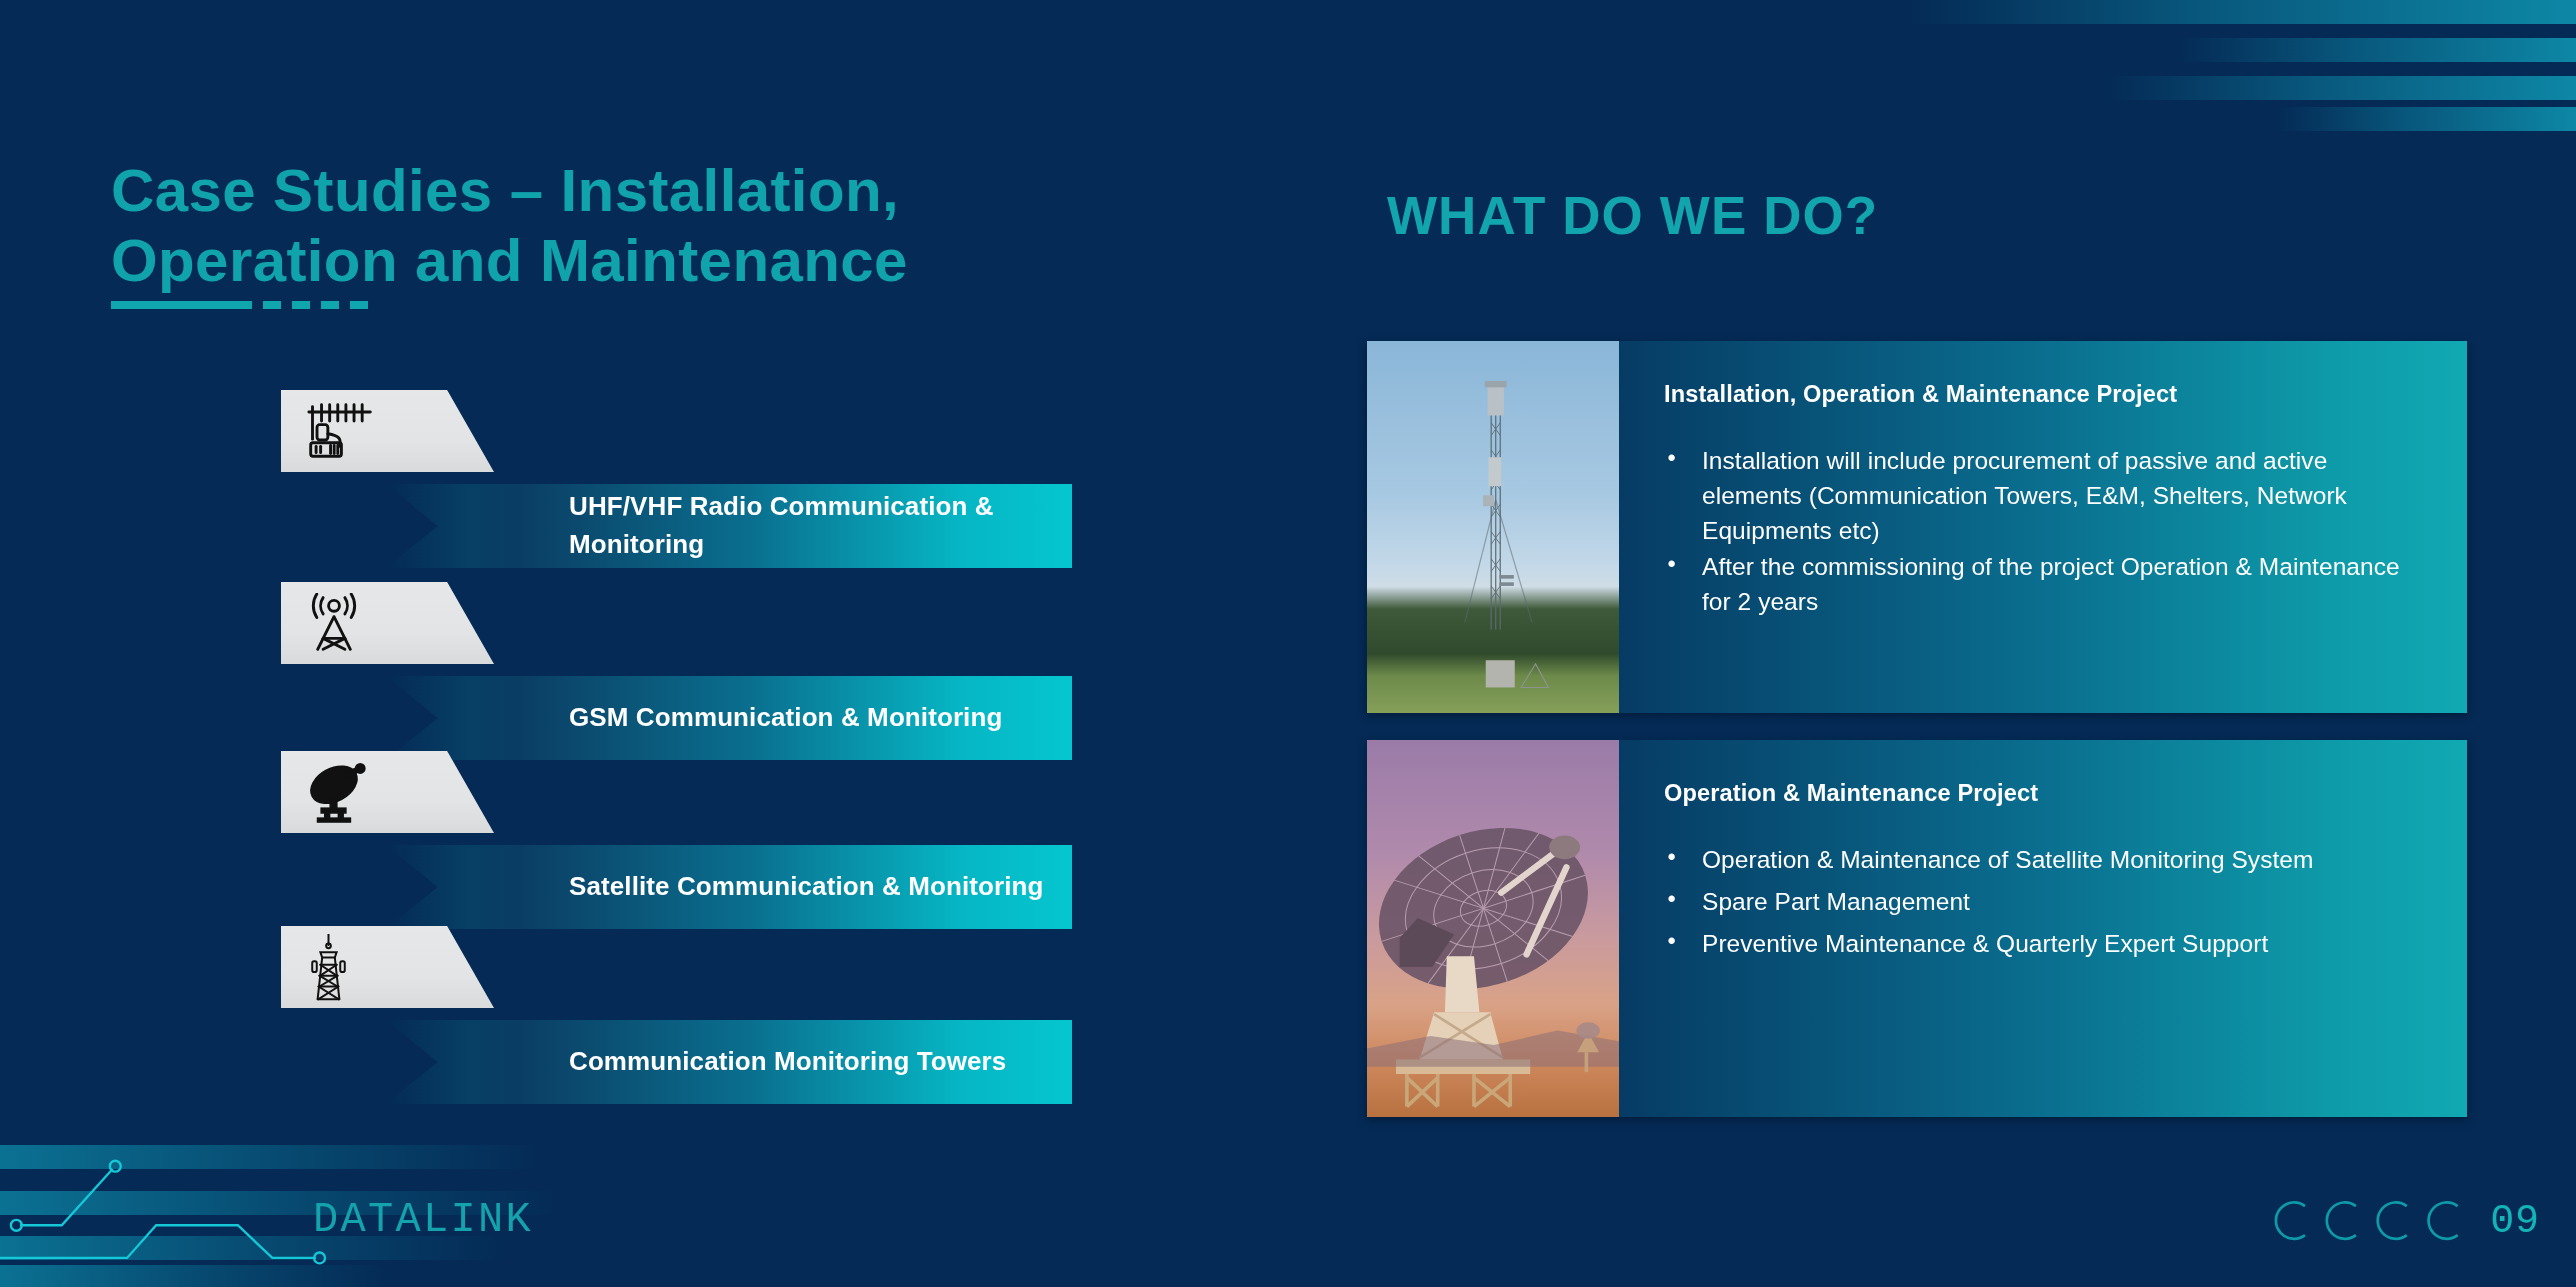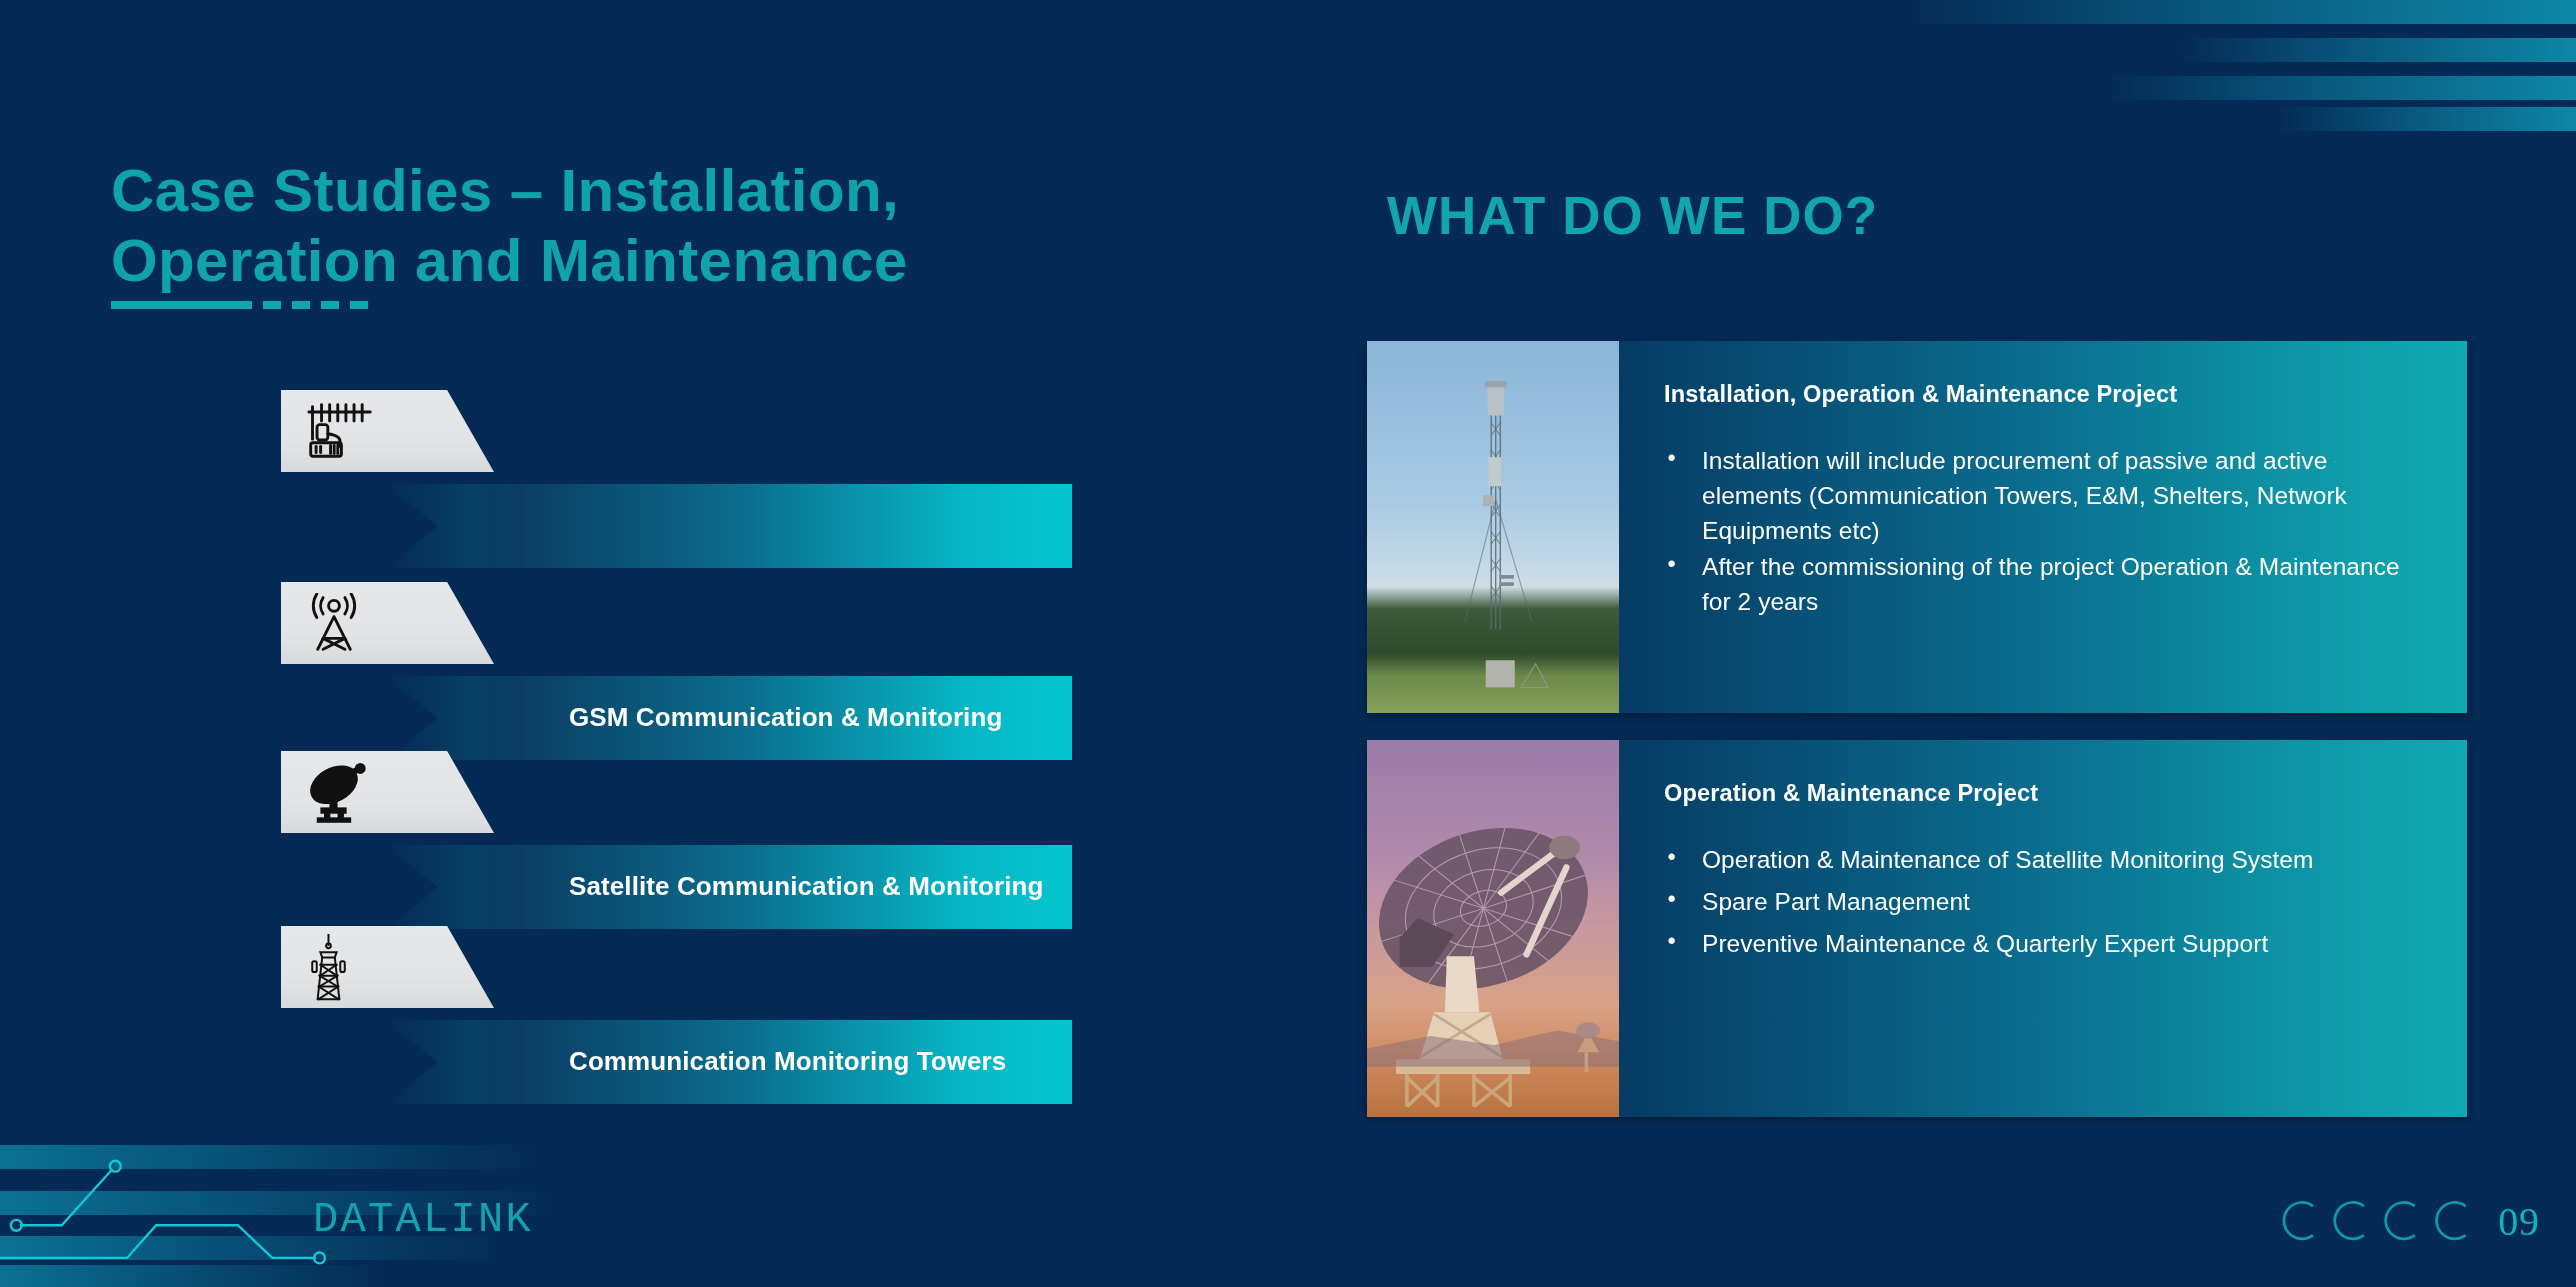--- a/index.html
+++ b/index.html
@@ -102,21 +102,21 @@
   .photo-dish{position:absolute;inset:0;
     background:linear-gradient(to bottom,#9a7ba8 0%,#b08aac 30%,#c99a9e 52%,#d9a287 70%,#cf8a60 84%,#b8713f 100%);}
 
   
   .logo{
     position:absolute;left:313px;bottom:44px;
     color:#14a3ac;font-family:Liberation Mono, monospace;
     font-size:42px;letter-spacing:2.3px;
   }
   .page-num-wrap{position:absolute;right:36px;bottom:40px;display:flex;align-items:center;gap:16.3px;}
-  .page-num{color:#12b4b8;font-family:Liberation Serif, serif;font-size:40px;letter-spacing:0.9px;}
+  .page-num{color:#12b4b8;font-family:Liberation Mono, monospace;font-size:40px;letter-spacing:0.9px;}
 </style>
 </head>
 <body>
 
 <div class="tr-bands">
   <i class="tr-b1"></i>
   <i class="tr-b2"></i>
   <i class="tr-b3"></i>
   <i class="tr-b4"></i>
 </div>
@@ -151,20 +151,21 @@
           <rect x="6" y="44" width="34" height="15" rx="2.5"></rect>
           <line x1="12" y1="48" x2="12" y2="55"></line>
             <line x1="17" y1="48" x2="17" y2="55"></line>
           <line x1="28" y1="47" x2="28" y2="56"></line>
             <line x1="32" y1="47" x2="32" y2="56"></line>
             <line x1="36" y1="47" x2="36" y2="56"></line>
         </svg>
       </div>
       <div class="svc-bar" style="top:94px;">
         <span class="glow"></span>
+        <span class="txt">UHF/VHF Radio Communication &amp; Monitoring</span>
       </div>
     </div>
 
     <div class="svc-row" style="top:192px;">
       <div class="svc-tag">
         <svg width="58" height="60" viewBox="0 0 64 66" fill="none" stroke="#111" stroke-width="3.2" stroke-linecap="round">
           <circle cx="32" cy="14" r="6"></circle>
           <path d="M20 5 A 16 16 0 0 0 20 23"></path>
           <path d="M44 5 A 16 16 0 0 1 44 23"></path>
           <path d="M13 1 A 24 24 0 0 0 13 27"></path>

